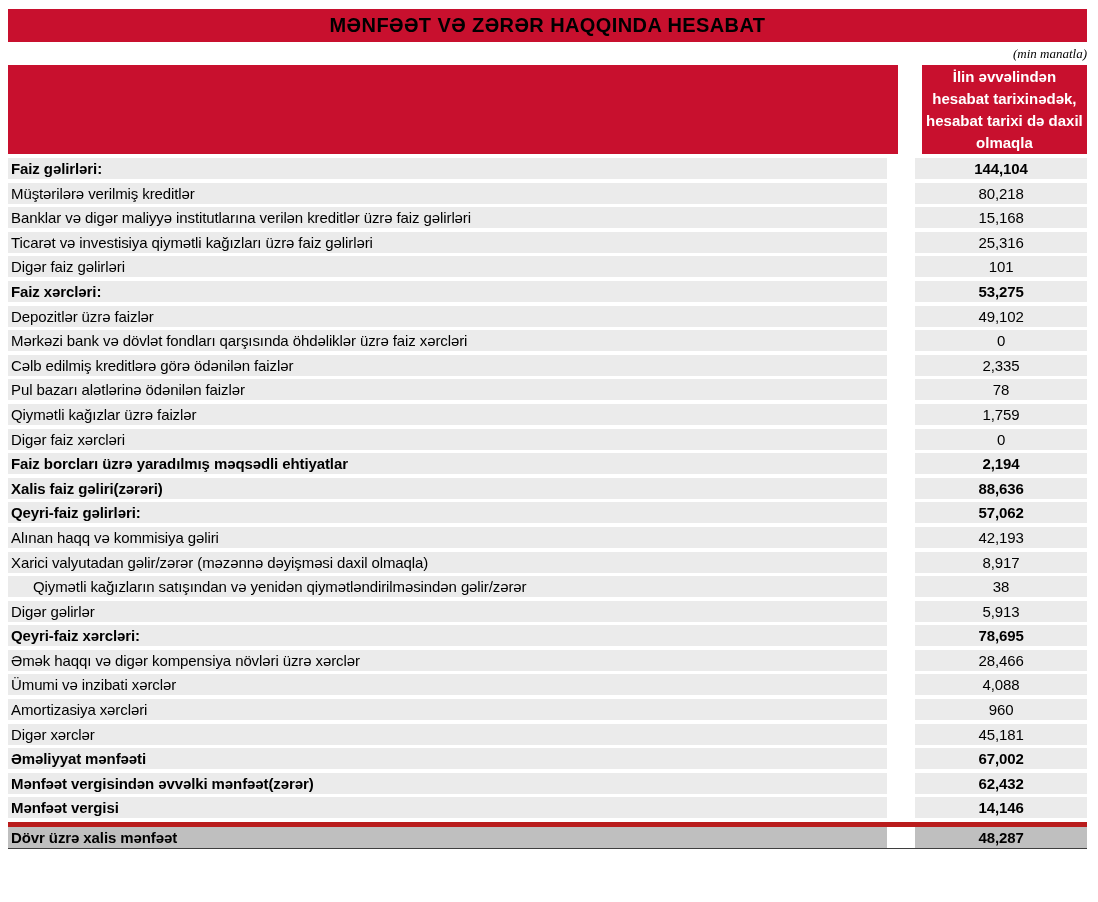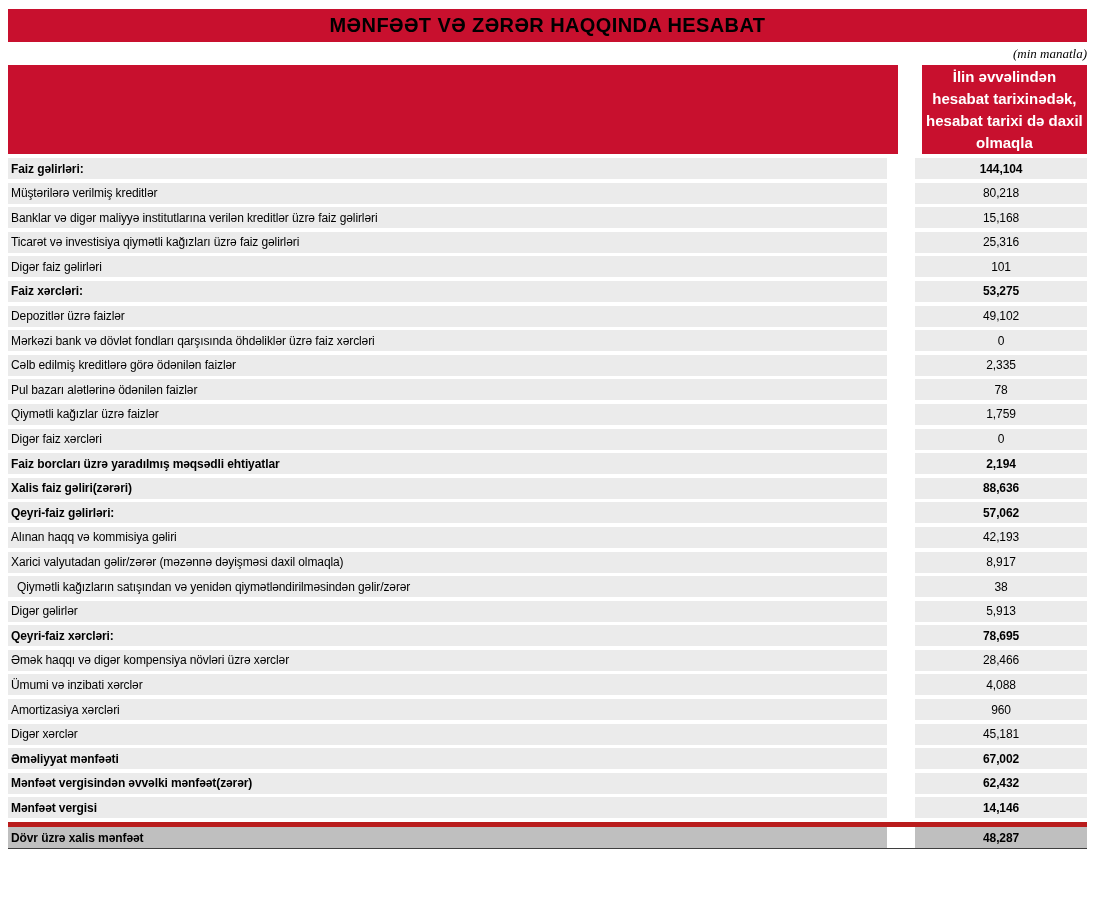--- a/index.html
+++ b/index.html
@@ -42,34 +42,34 @@
   }
   .header-value-cell{
     width:167px;height:89px;background:var(--accent);
     color:#ffffff;font-weight:bold;font-size:15px;line-height:22px;
     display:flex;align-items:center;justify-content:center;text-align:center;
     box-sizing:border-box;padding:0 2px;
   }
 
   .row{
     display:flex;gap:28px;height:21px;margin-bottom:3.6px;
-    font-size:12px;letter-spacing:-0.1px;
+    font-size:15px;letter-spacing:-0.1px;
   }
   .cell-label{
     width:900px;background:var(--rowbg);
     display:flex;align-items:center;
     box-sizing:border-box;padding-left:3px;
     white-space:nowrap;overflow:hidden;
   }
   .cell-value{
     width:176px;background:var(--rowbg);
     display:flex;align-items:center;justify-content:center;
   }
   .row.bold{font-weight:bold;}
-  .row.indent .cell-label{padding-left:9px;}
+  .row.indent .cell-label{padding-left:25px;}
   .row.total{
     border-top:5px solid #b91c1c;border-bottom:1px solid #3f3f3f;
     margin-bottom:0;
   }
   .row.total .cell-label,.row.total .cell-value{background:var(--totalbg);}
 </style>
 </head>
 <body>
 
 <div class="page">

